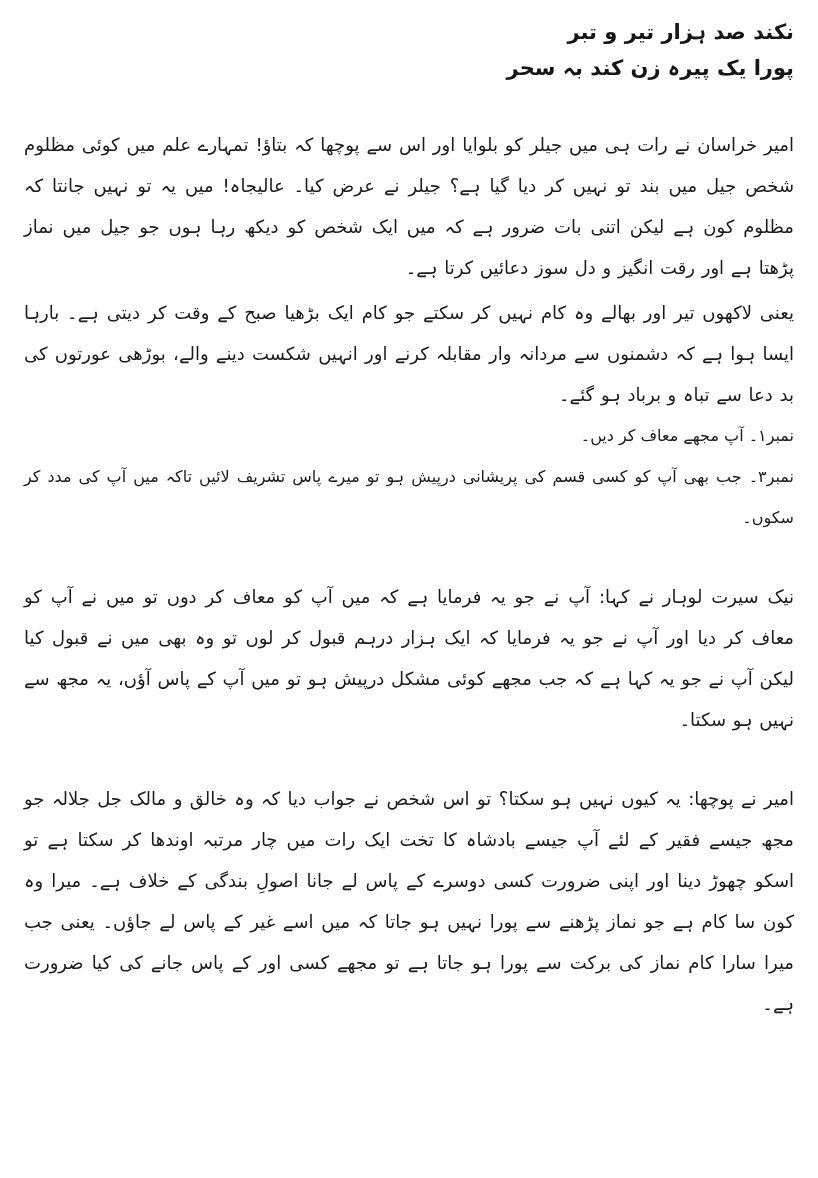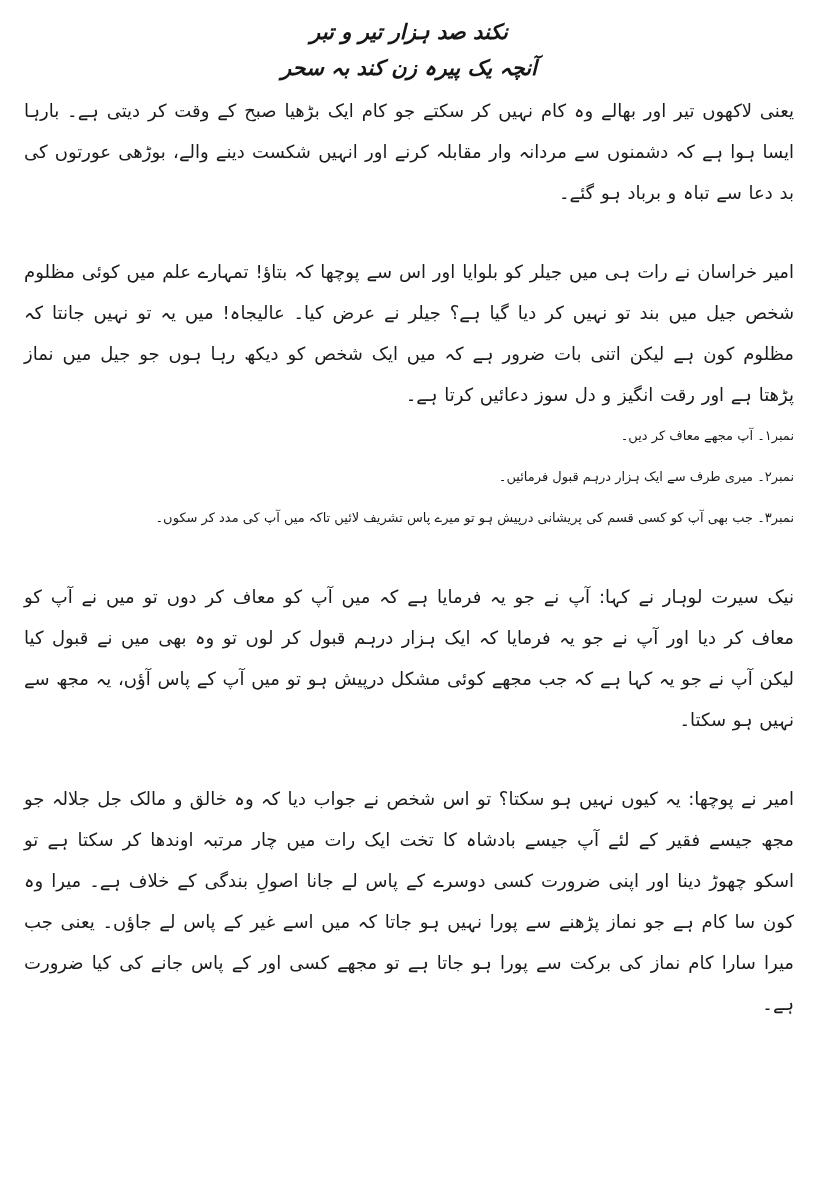--- a/index.html
+++ b/index.html
@@ -16,26 +16,24 @@
     direction: rtl;
   }
   .page {
     box-sizing: border-box;
     width: 818px;
     height: 1178px;
     padding: 14px 24px 10px 24px;
   }
   
   .poem {
-    text-align: center;
     font-weight: bold;
     font-size: 21px;
     line-height: 36px;
     color: #161616;
-    font-style: italic;
   }
   .poem-line {
     white-space: nowrap;
   }
   
   .prose {
     direction: rtl;
     text-align: justify;
     text-align-last: right;
     font-size: 18px;
@@ -46,43 +44,42 @@
   .block-gap {
     margin-top: 38px;
   }
   .tight-top {
     margin-top: 4px;
   }
   .list-item {
     direction: rtl;
     text-align: justify;
     text-align-last: right;
-    font-size: 13px;
+    font-size: 16px;
     line-height: 41px;
     color: #1b1b1b;
   }
 </style>
 </head>
 <body>
 
 <div class="page">
 
   <div class="poem">
     <div class="poem-line">نکند صد ہزار تیر و تبر</div>
-    <div class="poem-line">آنچہ یک پیرہ زن کند بہ سحر</div>
+    <div class="poem-line">پورا یک پیرہ زن کند بہ سحر</div>
   </div>
 
+  <div class="prose block-gap">امیر خراسان نے رات ہی میں جیلر کو بلوایا اور اس سے پوچھا کہ بتاؤ! تمہارے علم میں کوئی مظلوم شخص جیل میں بند تو نہیں کر دیا گیا ہے؟ جیلر نے عرض کیا۔ عالیجاہ! میں یہ تو نہیں جانتا کہ مظلوم کون ہے لیکن اتنی بات ضرور ہے کہ میں ایک شخص کو دیکھ رہا ہوں جو جیل میں نماز پڑھتا ہے اور رقت انگیز و دل سوز دعائیں کرتا ہے۔</div>
+
   <div class="prose tight-top">یعنی لاکھوں تیر اور بھالے وہ کام نہیں کر سکتے جو کام ایک بڑھیا صبح کے وقت کر دیتی ہے۔ بارہا ایسا ہوا ہے کہ دشمنوں سے مردانہ وار مقابلہ کرنے اور انہیں شکست دینے والے، بوڑھی عورتوں کی بد دعا سے تباہ و برباد ہو گئے۔</div>
-
-  <div class="prose block-gap">امیر خراسان نے رات ہی میں جیلر کو بلوایا اور اس سے پوچھا کہ بتاؤ! تمہارے علم میں کوئی مظلوم شخص جیل میں بند تو نہیں کر دیا گیا ہے؟ جیلر نے عرض کیا۔ عالیجاہ! میں یہ تو نہیں جانتا کہ مظلوم کون ہے لیکن اتنی بات ضرور ہے کہ میں ایک شخص کو دیکھ رہا ہوں جو جیل میں نماز پڑھتا ہے اور رقت انگیز و دل سوز دعائیں کرتا ہے۔</div>
 
 
   <div>
     <div class="list-item">نمبر۱۔ آپ مجھے معاف کر دیں۔</div>
-    <div class="list-item">نمبر۲۔ میری طرف سے ایک ہزار درہم قبول فرمائیں۔</div>
     <div class="list-item">نمبر۳۔ جب بھی آپ کو کسی قسم کی پریشانی درپیش ہو تو میرے پاس تشریف لائیں تاکہ میں آپ کی مدد کر سکوں۔</div>
   </div>
 
   <div class="prose block-gap">نیک سیرت لوہار نے کہا: آپ نے جو یہ فرمایا ہے کہ میں آپ کو معاف کر دوں تو میں نے آپ کو معاف کر دیا اور آپ نے جو یہ فرمایا کہ ایک ہزار درہم قبول کر لوں تو وہ بھی میں نے قبول کیا لیکن آپ نے جو یہ کہا ہے کہ جب مجھے کوئی مشکل درپیش ہو تو میں آپ کے پاس آؤں، یہ مجھ سے نہیں ہو سکتا۔</div>
 
   <div class="prose block-gap">امیر نے پوچھا: یہ کیوں نہیں ہو سکتا؟ تو اس شخص نے جواب دیا کہ وہ خالق و مالک جل جلالہ جو مجھ جیسے فقیر کے لئے آپ جیسے بادشاہ کا تخت ایک رات میں چار مرتبہ اوندھا کر سکتا ہے تو اسکو چھوڑ دینا اور اپنی ضرورت کسی دوسرے کے پاس لے جانا اصولِ بندگی کے خلاف ہے۔ میرا وہ کون سا کام ہے جو نماز پڑھنے سے پورا نہیں ہو جاتا کہ میں اسے غیر کے پاس لے جاؤں۔ یعنی جب میرا سارا کام نماز کی برکت سے پورا ہو جاتا ہے تو مجھے کسی اور کے پاس جانے کی کیا ضرورت ہے۔</div>
 
 </div>
 
 </body></html>

